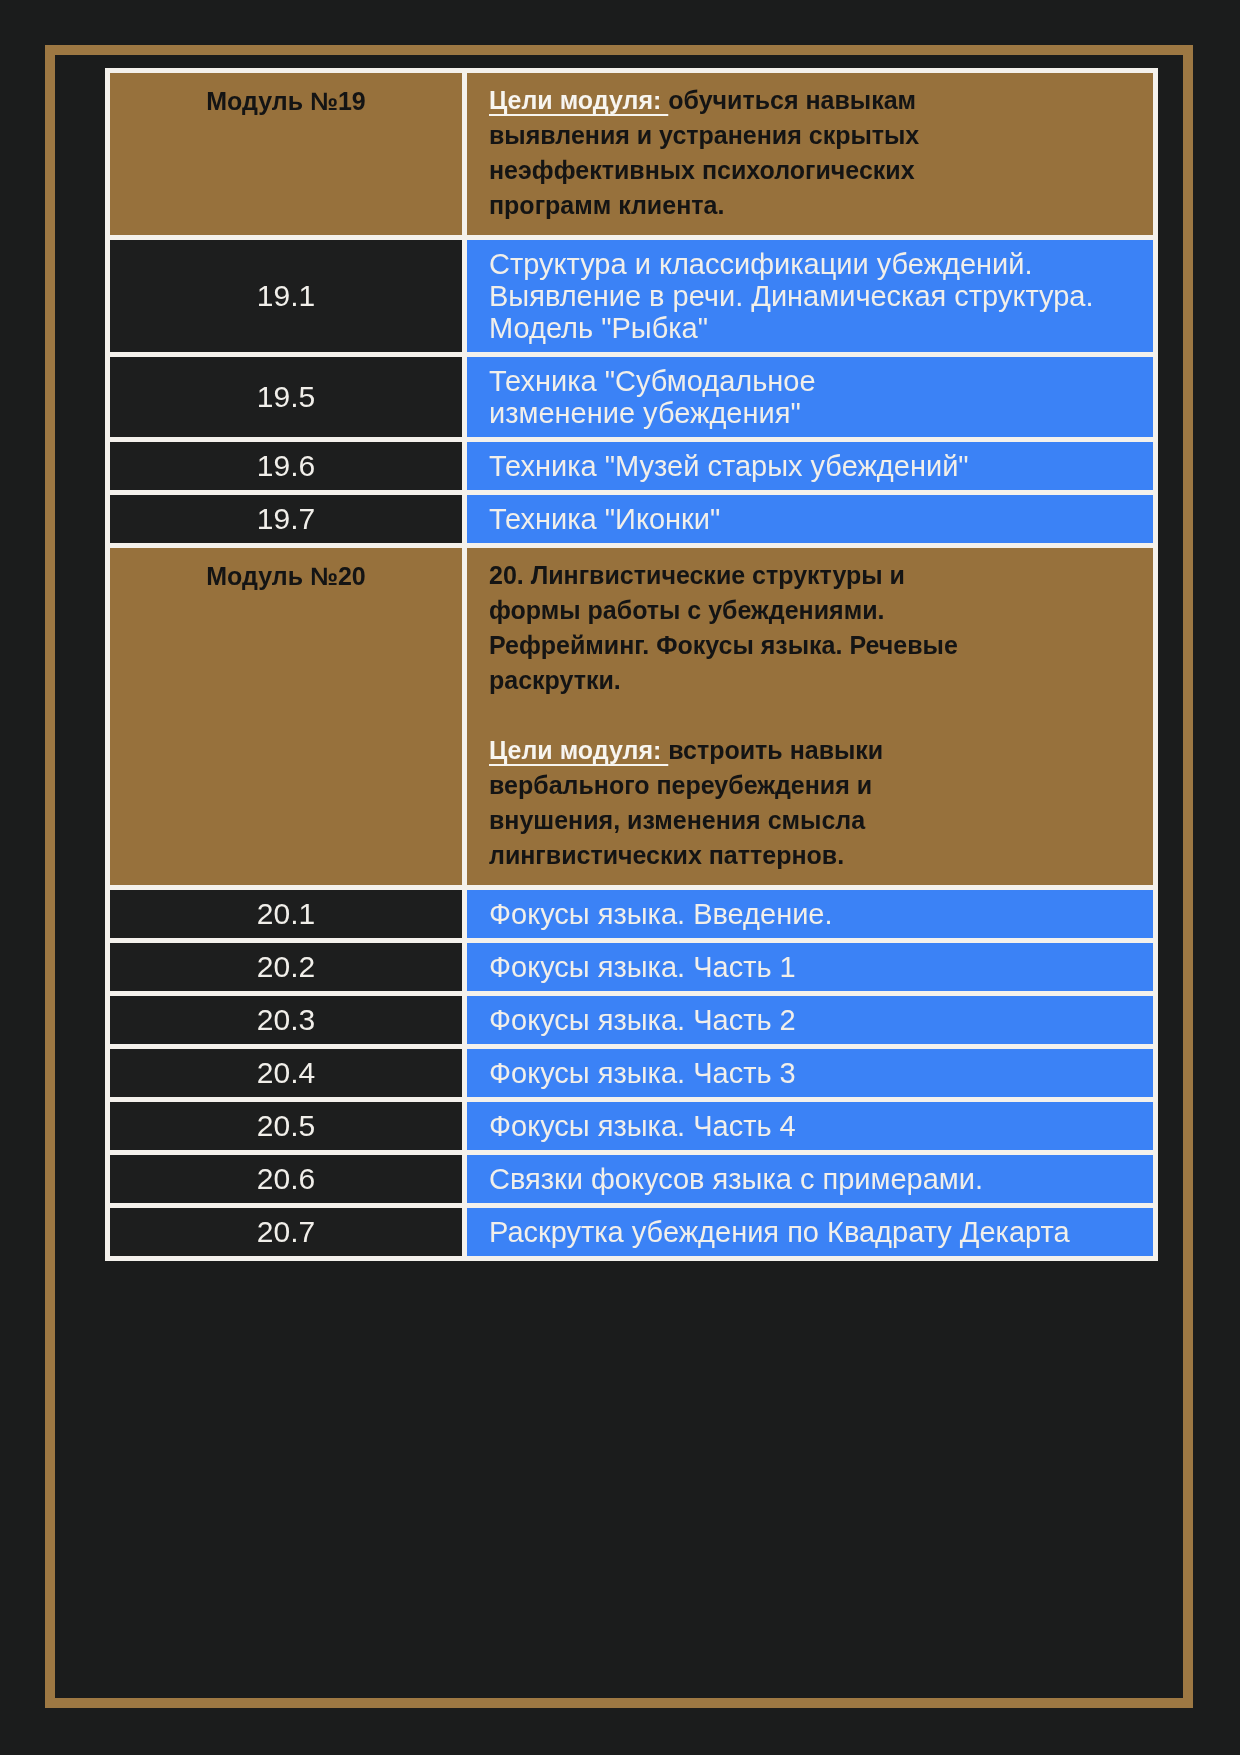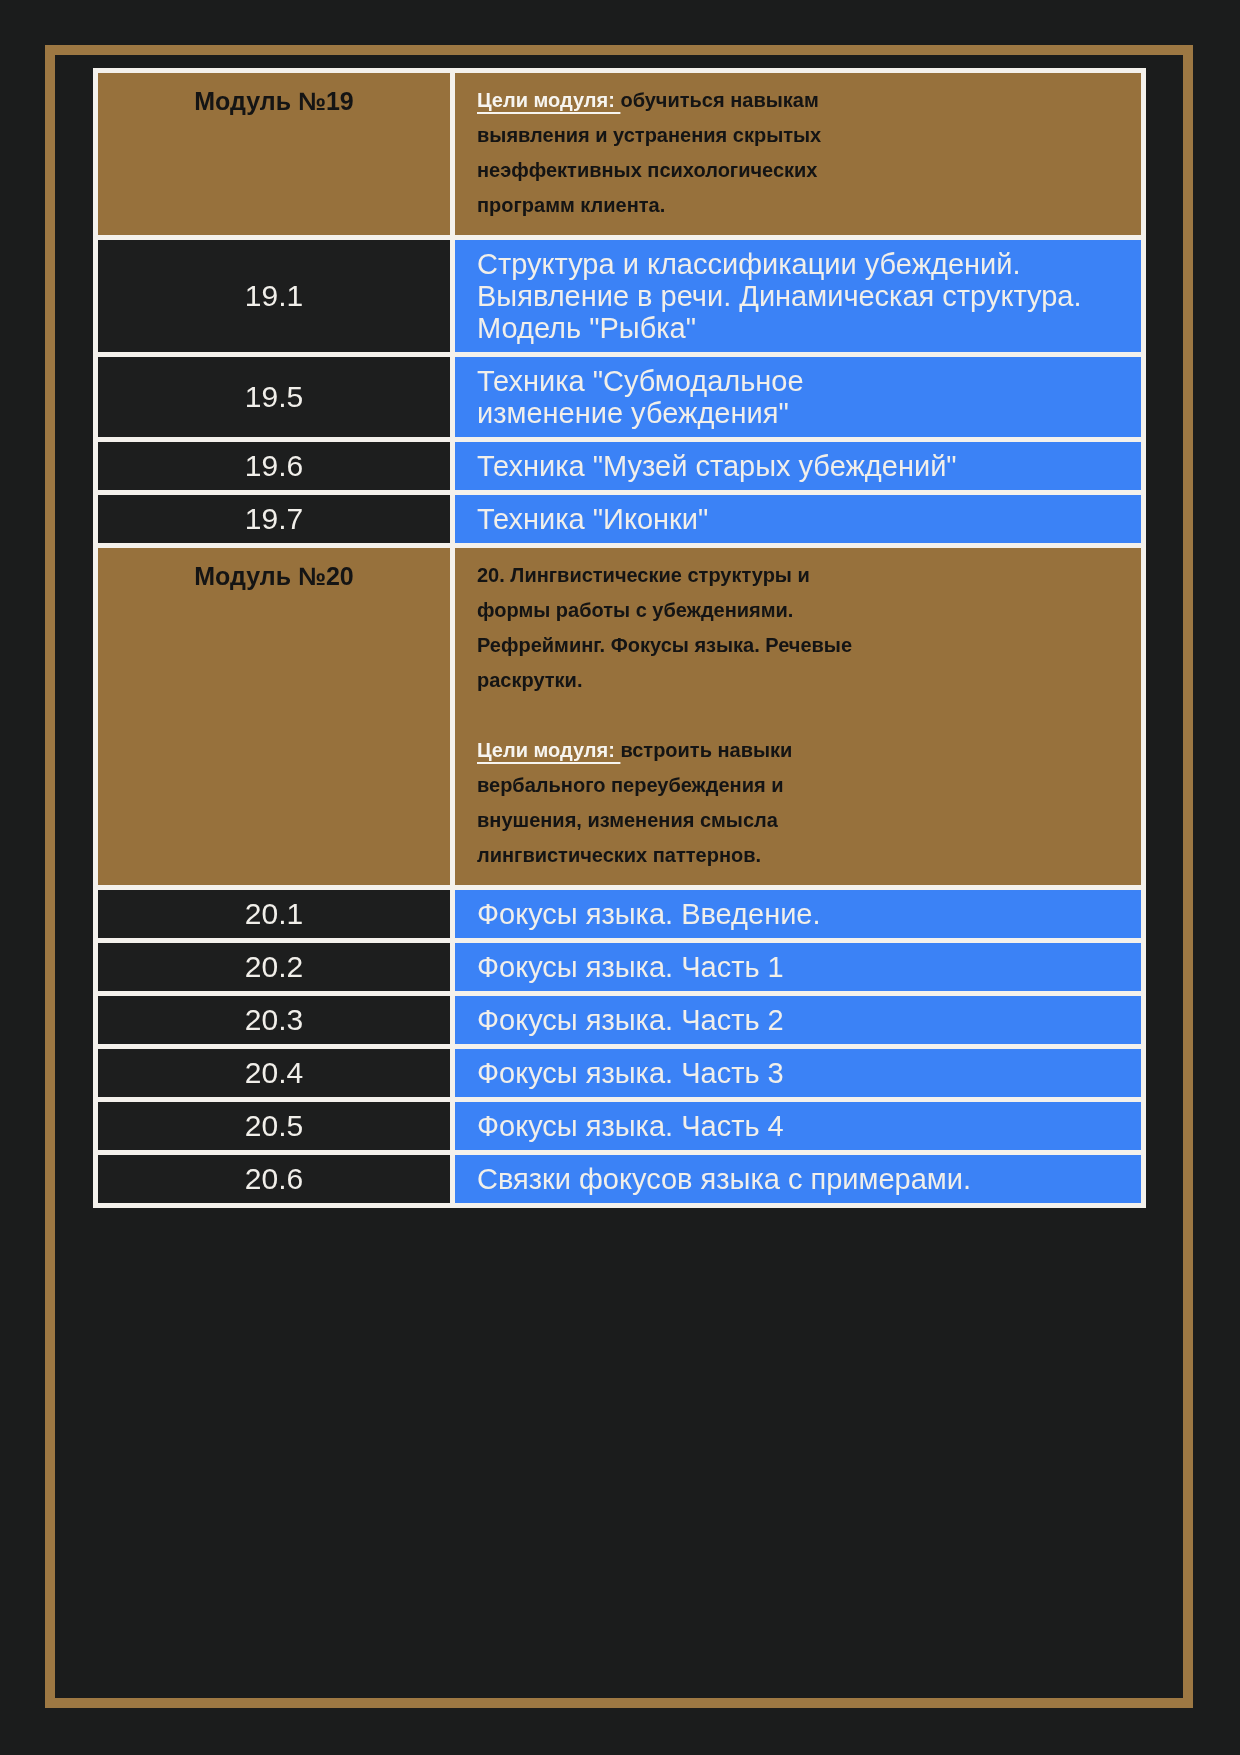--- a/index.html
+++ b/index.html
@@ -19,20 +19,21 @@
   }
   .table-wrap{
     position:absolute;
     left:93px;top:68px;
     width:1053px;
   }
   table.modules{
     width:100%;
     border-collapse:collapse;
     table-layout:fixed;
+    margin-left:12px;
   }
   table.modules td{
     border:5px solid #f4f1ec;
     box-sizing:border-box;
   }
   td.col-left{
     width:357px;
     text-align:center;
     vertical-align:middle;
     color:#f1efea;
@@ -53,21 +54,21 @@
     background:#97713c;
     color:#141414;
     font-weight:700;
     vertical-align:top;
   }
   tr.module td.col-left{
     font-size:25px;
     padding-top:12px;
   }
   tr.module td.col-right{
-    font-size:20px;
+    font-size:25px;
     line-height:35px;
     padding-top:10px;
     padding-bottom:12px;
   }
   .pre{white-space:pre-line;}
   .goals-label{
     color:#f7f5f0;
     text-decoration:underline;
     text-decoration-thickness:2px;
     text-underline-offset:5px;
@@ -141,16 +142,20 @@
             <td class="col-right pre">Фокусы языка. Часть 3</td>
           </tr>
           <tr class="item">
             <td class="col-left">20.5</td>
             <td class="col-right pre">Фокусы языка. Часть 4</td>
           </tr>
           <tr class="item">
             <td class="col-left">20.6</td>
             <td class="col-right pre">Связки фокусов языка с примерами.</td>
           </tr>
+          <tr class="item">
+            <td class="col-left">20.7</td>
+            <td class="col-right pre">Раскрутка убеждения по Квадрату Декарта</td>
+          </tr>
         </tbody>
     </table>
   </div>
 </div>
 
 </body></html>

